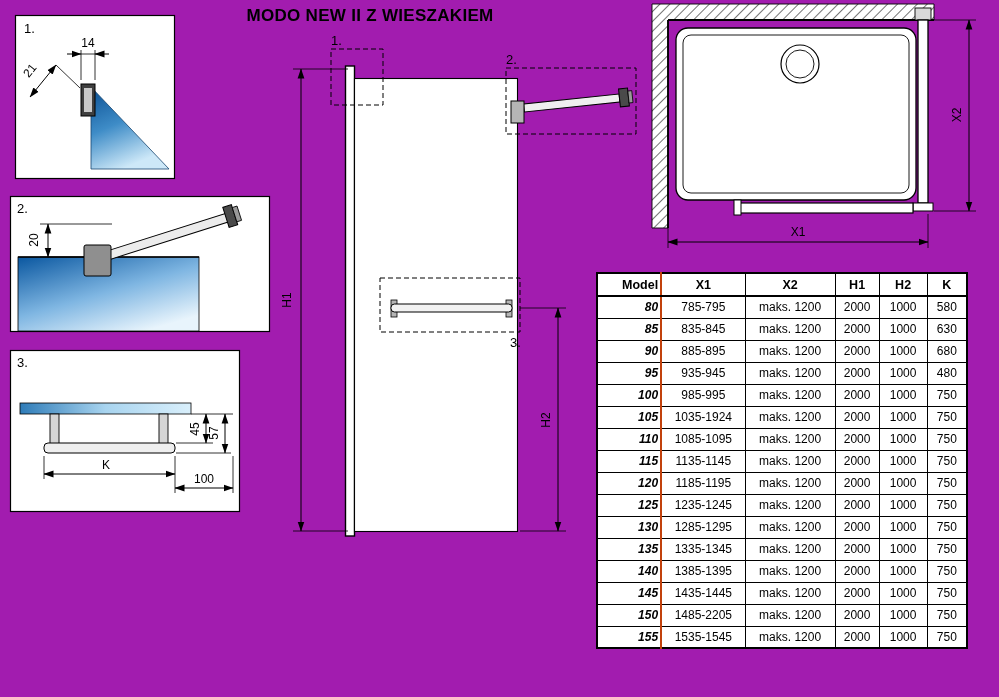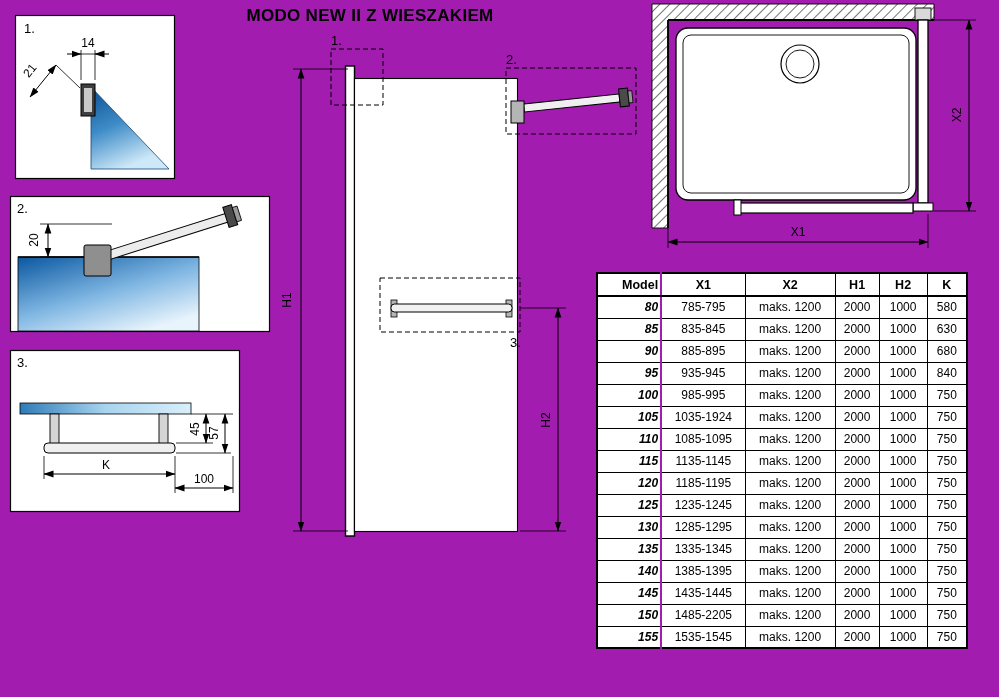--- a/index.html
+++ b/index.html
@@ -11,21 +11,21 @@
   .t-lbl { font-size:13px; }
   .t-dim { font-size:12px; }
   .ext  { stroke:#000; stroke-width:0.8; fill:none; }
   .dim  { stroke:#000; stroke-width:1; fill:none; }
   .dash { stroke:#000; stroke-width:1; fill:none; stroke-dasharray:5 3; }
   .size-table { position:absolute; left:596px; top:272px; border-collapse:collapse;
                 table-layout:fixed; border:2px solid #000; background:#fff; }
   .size-table th, .size-table td { border:1px solid #000; text-align:center; vertical-align:middle;
                 font-size:12px; color:#000; padding:0 2px; height:22px; white-space:nowrap; }
   .size-table th { font-weight:bold; height:23px; font-size:12.5px; border-bottom:2px solid #000; }
-  .size-table th:first-child, .size-table td:first-child { border-right:2px solid #a21caf;padding-left:24px; }
+  .size-table th:first-child, .size-table td:first-child { border-right:2px solid #c2410c;padding-left:24px; }
   .size-table td.model { font-weight:bold; font-style:italic;text-align:right; }
 </style>
 </head>
 <body>
 
 <div class="canvas">
 
   <div class="title">MODO NEW II Z WIESZAKIEM</div>
 
   <svg width="999" height="697" viewBox="0 0 999 697">
@@ -240,21 +240,21 @@
           <td>2000</td>
           <td>1000</td>
           <td>680</td>
         </tr>
         <tr>
           <td class="model">95</td>
           <td>935-945</td>
           <td>maks. 1200</td>
           <td>2000</td>
           <td>1000</td>
-          <td>840</td>
+          <td>480</td>
         </tr>
         <tr>
           <td class="model">100</td>
           <td>985-995</td>
           <td>maks. 1200</td>
           <td>2000</td>
           <td>1000</td>
           <td>750</td>
         </tr>
         <tr>

